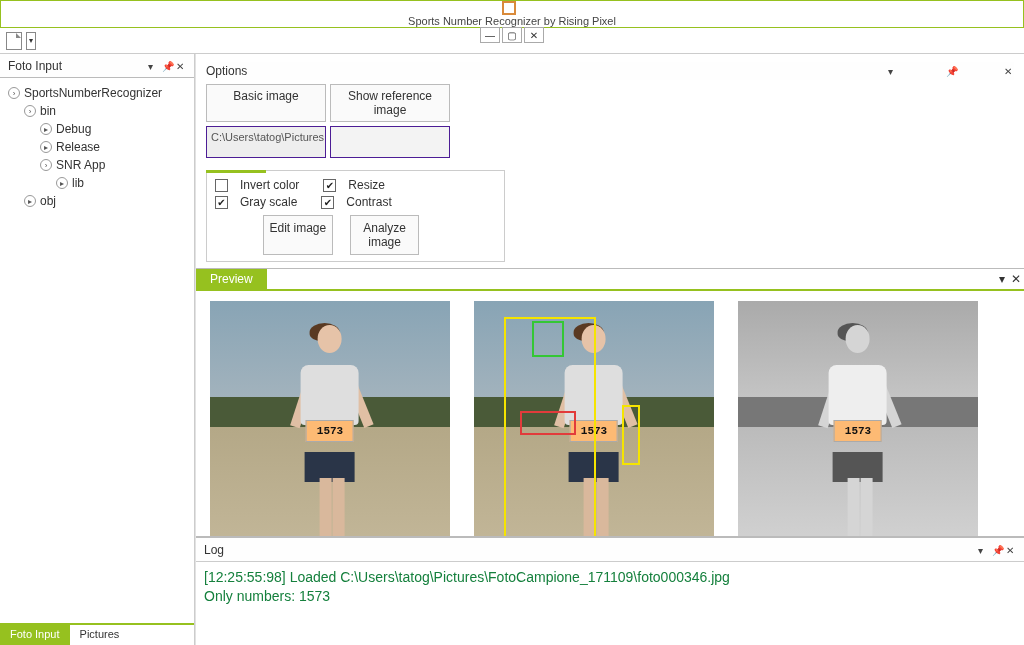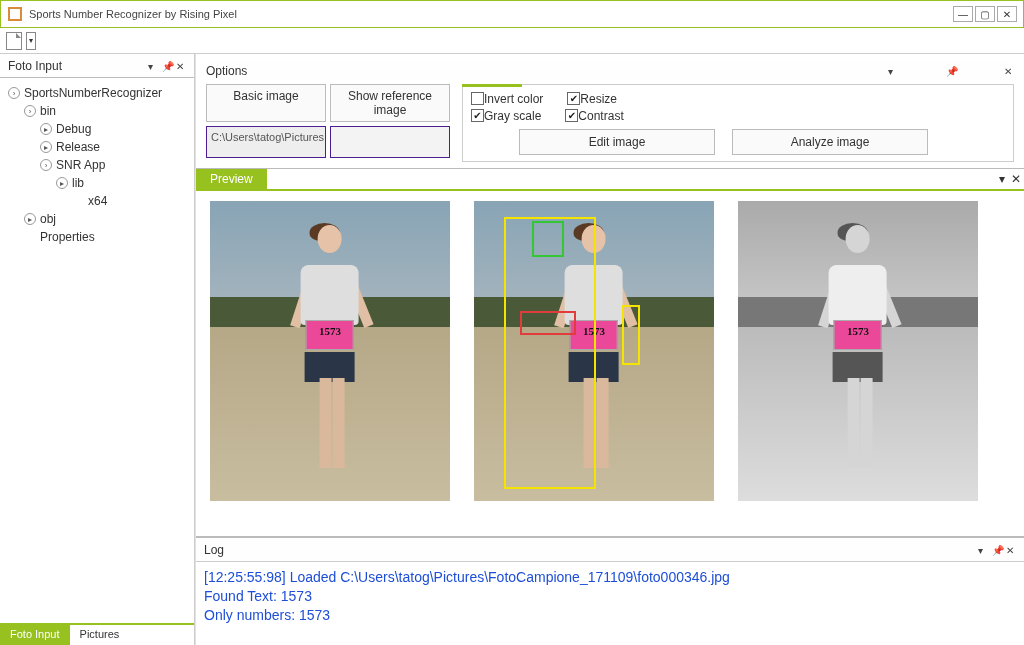--- a/index.html
+++ b/index.html
@@ -1,17 +1,17 @@
 <!DOCTYPE html>
 <html><head>
 <meta charset="utf-8">
 <style>
 * { box-sizing: border-box; margin: 0; padding: 0; }
 body { font-family: "Segoe UI", Arial, sans-serif; font-size: 12px; background: #fff; color: #333; width: 1024px; height: 645px; overflow: hidden; display: flex; flex-direction: column; }
-.titlebar { height: 28px; border: 1px solid #96c11f; display: flex; align-items: center; padding: 0 6px; background: #fff; }
+.titlebar { height: 28px; border: 1px solid #96c11f; display: flex; align-items: center; padding: 0 6px; background: #fff; flex-direction: column; }
 .titlebar .app-icon { width: 16px; height: 16px; margin-right: 6px; display:flex; align-items:center; justify-content:center; }
 .titlebar .title { font-size: 11px; color: #444; flex: 1; }
 .winbtns { display: flex; gap: 2px; }
 .winbtn { width: 20px; height: 16px; border: 1px solid #aaa; display: flex; align-items:center; justify-content:center; font-size: 10px; background: #fff; }
 .toolbar { height: 26px; border-bottom: 1px solid #ccc; display: flex; align-items: center; padding: 2px 6px; }
 .toolbar .doc-icon { width: 16px; height: 18px; border: 1px solid #888; position: relative; background: #fff; }
 .toolbar .doc-icon::before { content:""; position:absolute; right:0; top:0; border-top:5px solid #fff; border-left:5px solid #888; }
 .toolbar .dd { width: 10px; height: 18px; border: 1px solid #888; margin-left: 4px; display:flex; align-items:center; justify-content:center; font-size:8px;}
 .main { flex: 1; display: flex; min-height: 0; }
 .sidebar { width: 195px; border-right: 1px solid #ccc; display: flex; flex-direction: column; }
@@ -24,67 +24,67 @@
 .tree-item .exp.has { border: 1px solid #999; }
 .tree-item .lbl { }
 .ind-1 { padding-left: 20px; } .ind-2 { padding-left: 36px; } .ind-3 { padding-left: 52px; } .ind-4 { padding-left: 68px; }
 .sidebar-bottom { border-top: 2px solid #96c11f; height: 22px; display: flex; }
 .tab { padding: 3px 10px; font-size: 11px; }
 .tab.active { background: #96c11f; color: #fff; }
 .tab:not(.active) { color: #333; }
 .content { flex: 1; display: flex; flex-direction: column; min-width: 0; border-left:1px solid #e2e2e2;}
 .options-panel { padding: 8px 10px 6px 10px; border-bottom: 1px solid #bbb; }
 .options-panel .panel-header { border: none; padding: 0; margin-bottom: 4px; height:18px;gap:44px; }
-.opt-row { display: flex; gap: 12px; align-items: flex-start; }
+.opt-row { display: flex; gap: 12px; align-items: flex-start; flex-direction: column; }
 .opt-left { display: flex; flex-direction: column; gap: 4px; }
 .opt-left-row { display: flex; gap: 4px; }
 .btn { border: 1px solid #bbb; background: #fafafa; padding: 4px 0; font-size: 12px; text-align: center; }
 .btn.sm { width: 120px; }
 .pathbox { border: 1px solid #4c1d95; background: #eee; width: 120px; height: 32px; font-size: 11px; color: #555; padding: 4px; overflow: hidden; white-space: nowrap; }
 .pathbox.empty { background: #f3f3f3; }
 .commands { border: 1px solid #ccc; padding: 4px 8px 6px 8px; flex:1; position: relative; }
 .commands .acc { position:absolute; top:-1px; left:-1px; width:60px; height:3px; background:#96c11f; }
 .commands legend { font-size: 12px; padding: 0 2px; font-weight: 500; }
 .chk-row { display: flex; gap: 24px; margin-top: 3px; }
-.chk { display: flex; align-items: flex-start; gap: 0; font-size: 12px; }
+.chk { display: flex; align-items: flex-end; gap: 12px; font-size: 12px; }
 .chk .box { width: 13px; height: 13px; border: 1px solid #666; display:flex; align-items:center; justify-content:center; font-size:10px; color:#222; }
 .cmd-btns { display: flex; gap: 17px; margin-top: 6px; padding-left: 48px; }
 .cmd-btns .btn { flex: 1; padding: 5px 0; }
 .cmd-btns .spcr { width: 60px; flex:none; }
 .preview-header { height: 22px; display: flex; align-items: stretch; border-bottom: 2px solid #96c11f; }
 .preview-tab { background: #96c11f; color: #fff; padding: 3px 14px; font-size: 12px; }
 .preview-header .sp { flex: 1; }
 .preview-area { flex: 1; border-bottom: 1px solid #bbb; padding: 10px 14px; display: flex; gap: 24px; min-height:0; overflow:hidden;}
 .preview-img { width: 240px; height: 300px; position: relative; background: #cdbfa6; overflow: hidden; }
 .sky { position:absolute; left:0; top:0; right:0; height:42%; background: linear-gradient(#88a4b5,#aab7bf); }
 .ground { position:absolute; left:0; right:0; bottom:0; height:58%; background: linear-gradient(#b4a887,#c9bda0);}
 .trees { position:absolute; left:0; right:0; top:32%; height:14%; background:#4a5a38;}
 .runner { position:absolute; left:50%; top:8%; width:42%; height:88%; transform:translateX(-50%);}
 .head { position:absolute; left:50%; top:0; width:24px; height:28px; background:#e6c3a8; border-radius:50%; transform:translateX(-50%);}
 .hair { position:absolute; left:30%; top:-2px; width:30px; height:18px; background:#5a3a22; border-radius:50% 50% 40% 40%;}
 .torso { position:absolute; left:50%; top:15%; width:58px; height:60px; background:#dedede; transform:translateX(-50%); border-radius:8px 8px 4px 4px;}
-.bib { position:absolute; left:50%; top:36%; width:48px; height:30px; background:#ec4899; border:1px solid #aaa; transform:translateX(-50%); font-size:11px; font-weight:bold; font-family:Liberation Serif, serif; text-align:center; line-height:20px; color:#111;}
+.bib { position:absolute; left:50%; top:36%; width:48px; height:22px; background:#fdba74; border:1px solid #aaa; transform:translateX(-50%); font-size:11px; font-weight:bold; font-family:Liberation Mono, monospace; text-align:center; line-height:20px; color:#111;}
 .shorts { position:absolute; left:50%; top:48%; width:50px; height:30px; background:#2a3548; transform:translateX(-50%);}
 .leg { position:absolute; top:58%; width:12px; height:90px; background:#d9b89c;}
 .leg.l { left:40%;} .leg.r { right:36%;}
 .arm { position:absolute; top:20%; width:10px; height:50px; background:#e0bfa4; }
 .arm.l { left:18%; transform:rotate(18deg);} .arm.r{ right:16%; transform:rotate(-22deg);}
 .preview-img.gray .sky{ background:linear-gradient(#aaa,#ccc);} 
 .preview-img.gray .ground{ background:linear-gradient(#bbb,#ddd);} 
 .preview-img.gray .trees{ background:#777;} 
 .preview-img.gray .head,.preview-img.gray .leg,.preview-img.gray .arm{ background:#d5d5d5;} 
 .preview-img.gray .hair{ background:#555;} 
 .preview-img.gray .torso{ background:#eee;} 
 .preview-img.gray .shorts{ background:#555;} 
 .det-body { position:absolute; border:2px solid #f5e400; }
 .det-face { position:absolute; border:2px solid #34c734; }
 .det-bib  { position:absolute; border:2px solid #e23b3b; }
 .log-panel { height: 108px; display: flex; flex-direction: column; border-top:1px solid #bbb;}
 .log-panel .panel-header { border-bottom: 1px solid #ccc; }
-.log-body { flex: 1; background: #fff; padding: 6px 8px; font-family: Arial, sans-serif; font-size: 14px; color: #1d4ed8; overflow-y: scroll; line-height: 1.35; }
+.log-body { flex: 1; background: #fff; padding: 6px 8px; font-family: Arial, sans-serif; font-size: 14px; color: #15803d; overflow-y: scroll; line-height: 1.35; }
 </style>
 </head>
 <body>
 
 <div class="titlebar">
   <span class="app-icon">
     <svg width="14" height="14" viewBox="0 0 14 14">
         <rect width="14" height="14" fill="#d98a3a"></rect>
         <rect x="2" y="2" width="10" height="10" fill="#fff"></rect>
       </svg>
@@ -130,31 +130,23 @@
           <span class="lbl">Release</span>
         </div>
         <div class="tree-item ind-2">
           <span class="exp has">›</span>
           <span class="lbl">SNR App</span>
         </div>
         <div class="tree-item ind-3">
           <span class="exp has">▸</span>
           <span class="lbl">lib</span>
         </div>
-        <div class="tree-item ind-4">
-          <span class="exp"></span>
-          <span class="lbl">x64</span>
-        </div>
         <div class="tree-item ind-1">
           <span class="exp has">▸</span>
           <span class="lbl">obj</span>
-        </div>
-        <div class="tree-item ind-1">
-          <span class="exp"></span>
-          <span class="lbl">Properties</span>
         </div>
       </div>
     <div class="sidebar-bottom">
       <div class="tab active">Foto Input</div>
       <div class="tab">Pictures</div>
     </div>
   </div>
 
   <div class="content">
 
@@ -275,18 +267,17 @@
     <div class="log-panel">
       <div class="panel-header">
         <span>Log</span>
         <span class="spacer"></span>
         <span class="hicon">▾</span>
         <span class="hicon">📌</span>
         <span class="hicon">✕</span>
       </div>
       <div class="log-body" id="logbody">
           <div>[12:25:55:98] Loaded C:\Users\tatog\Pictures\FotoCampione_171109\foto000346.jpg</div>
-          <div>Found Text: 1573</div>
           <div>Only numbers: 1573</div>
         </div>
     </div>
   </div>
 </div>
 
 </body></html>

